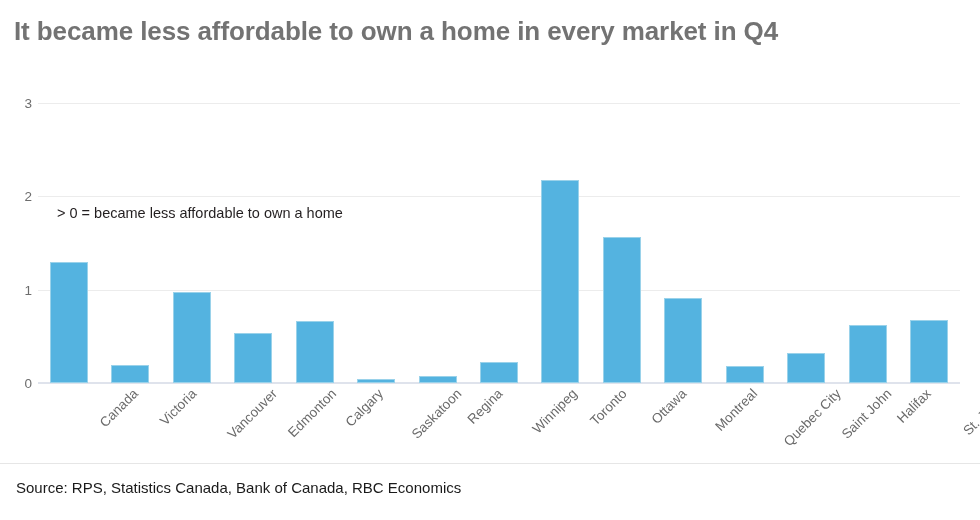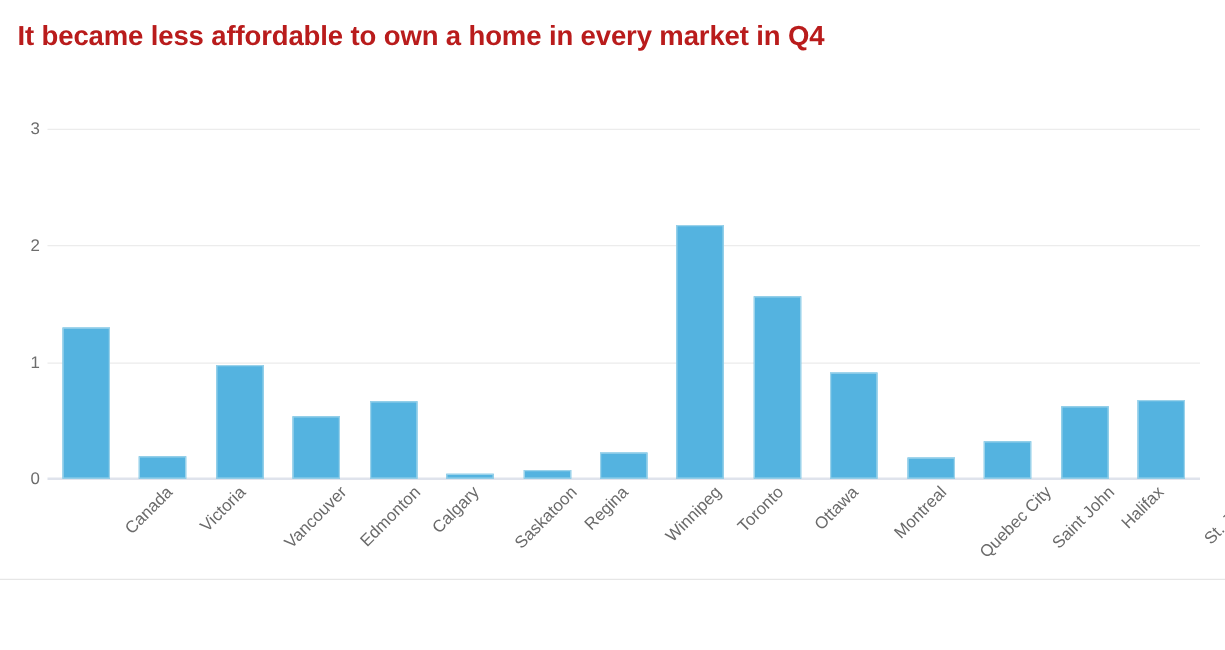--- a/index.html
+++ b/index.html
@@ -21,24 +21,24 @@
     width: 980px;
     height: 520px;
     box-sizing: border-box;
   }
 
   
   .chart-title {
     position: absolute;
     left: 14px;
     top: 16px;
-    font-size: 22px;
+    font-size: 26px;
     font-weight: bold;
     letter-spacing: -0.1px;
-    color: #b91c1c;
+    color: #737373;
     white-space: nowrap;
   }
   .chart-subtitle {
     position: absolute;
     left: 15px;
     top: 55px;
     font-size: 14.5px;
     font-weight: normal;
     color: #2b2b2b;
     white-space: nowrap;
@@ -179,20 +179,21 @@
         <div class="bar" style="left: 503.467px; height: 203.467px; background: rgb(84, 179, 224); border-color: rgb(154, 210, 234);"></div>
         <div class="bar" style="left: 564.933px; height: 145.6px; background: rgb(84, 179, 224); border-color: rgb(154, 210, 234);"></div>
         <div class="bar" style="left: 626.4px; height: 84.9333px; background: rgb(84, 179, 224); border-color: rgb(154, 210, 234);"></div>
         <div class="bar" style="left: 687.867px; height: 16.8px; background: rgb(84, 179, 224); border-color: rgb(154, 210, 234);"></div>
         <div class="bar" style="left: 749.333px; height: 29.8667px; background: rgb(84, 179, 224); border-color: rgb(154, 210, 234);"></div>
         <div class="bar" style="left: 810.8px; height: 57.8667px; background: rgb(84, 179, 224); border-color: rgb(154, 210, 234);"></div>
         <div class="bar" style="left: 872.267px; height: 63.4667px; background: rgb(84, 179, 224); border-color: rgb(154, 210, 234);"></div>
       </div>
   </div>
 
+  <div class="annotation">&gt; 0 = became less affordable to own a home</div>
 
   <div class="xlabels" id="xlabels">
       <div class="xlabel" style="left: 44.7333px;">Canada</div>
       <div class="xlabel" style="left: 106.2px;">Victoria</div>
       <div class="xlabel" style="left: 167.667px;">Vancouver</div>
       <div class="xlabel" style="left: 229.133px;">Edmonton</div>
       <div class="xlabel" style="left: 290.6px;">Calgary</div>
       <div class="xlabel" style="left: 352.067px;">Saskatoon</div>
       <div class="xlabel" style="left: 413.533px;">Regina</div>
       <div class="xlabel" style="left: 475px;">Winnipeg</div>
@@ -200,14 +201,15 @@
       <div class="xlabel" style="left: 597.933px;">Ottawa</div>
       <div class="xlabel" style="left: 659.4px;">Montreal</div>
       <div class="xlabel" style="left: 720.867px;">Quebec City</div>
       <div class="xlabel" style="left: 782.333px;">Saint John</div>
       <div class="xlabel" style="left: 843.8px;">Halifax</div>
       <div class="xlabel" style="left: 905.267px;">St. John's</div>
     </div>
 
   <div class="source-rule"></div>
 
+  <div class="source">Source: RPS, Statistics Canada, Bank of Canada, RBC Economics</div>
 
 </div>
 
 </body></html>

